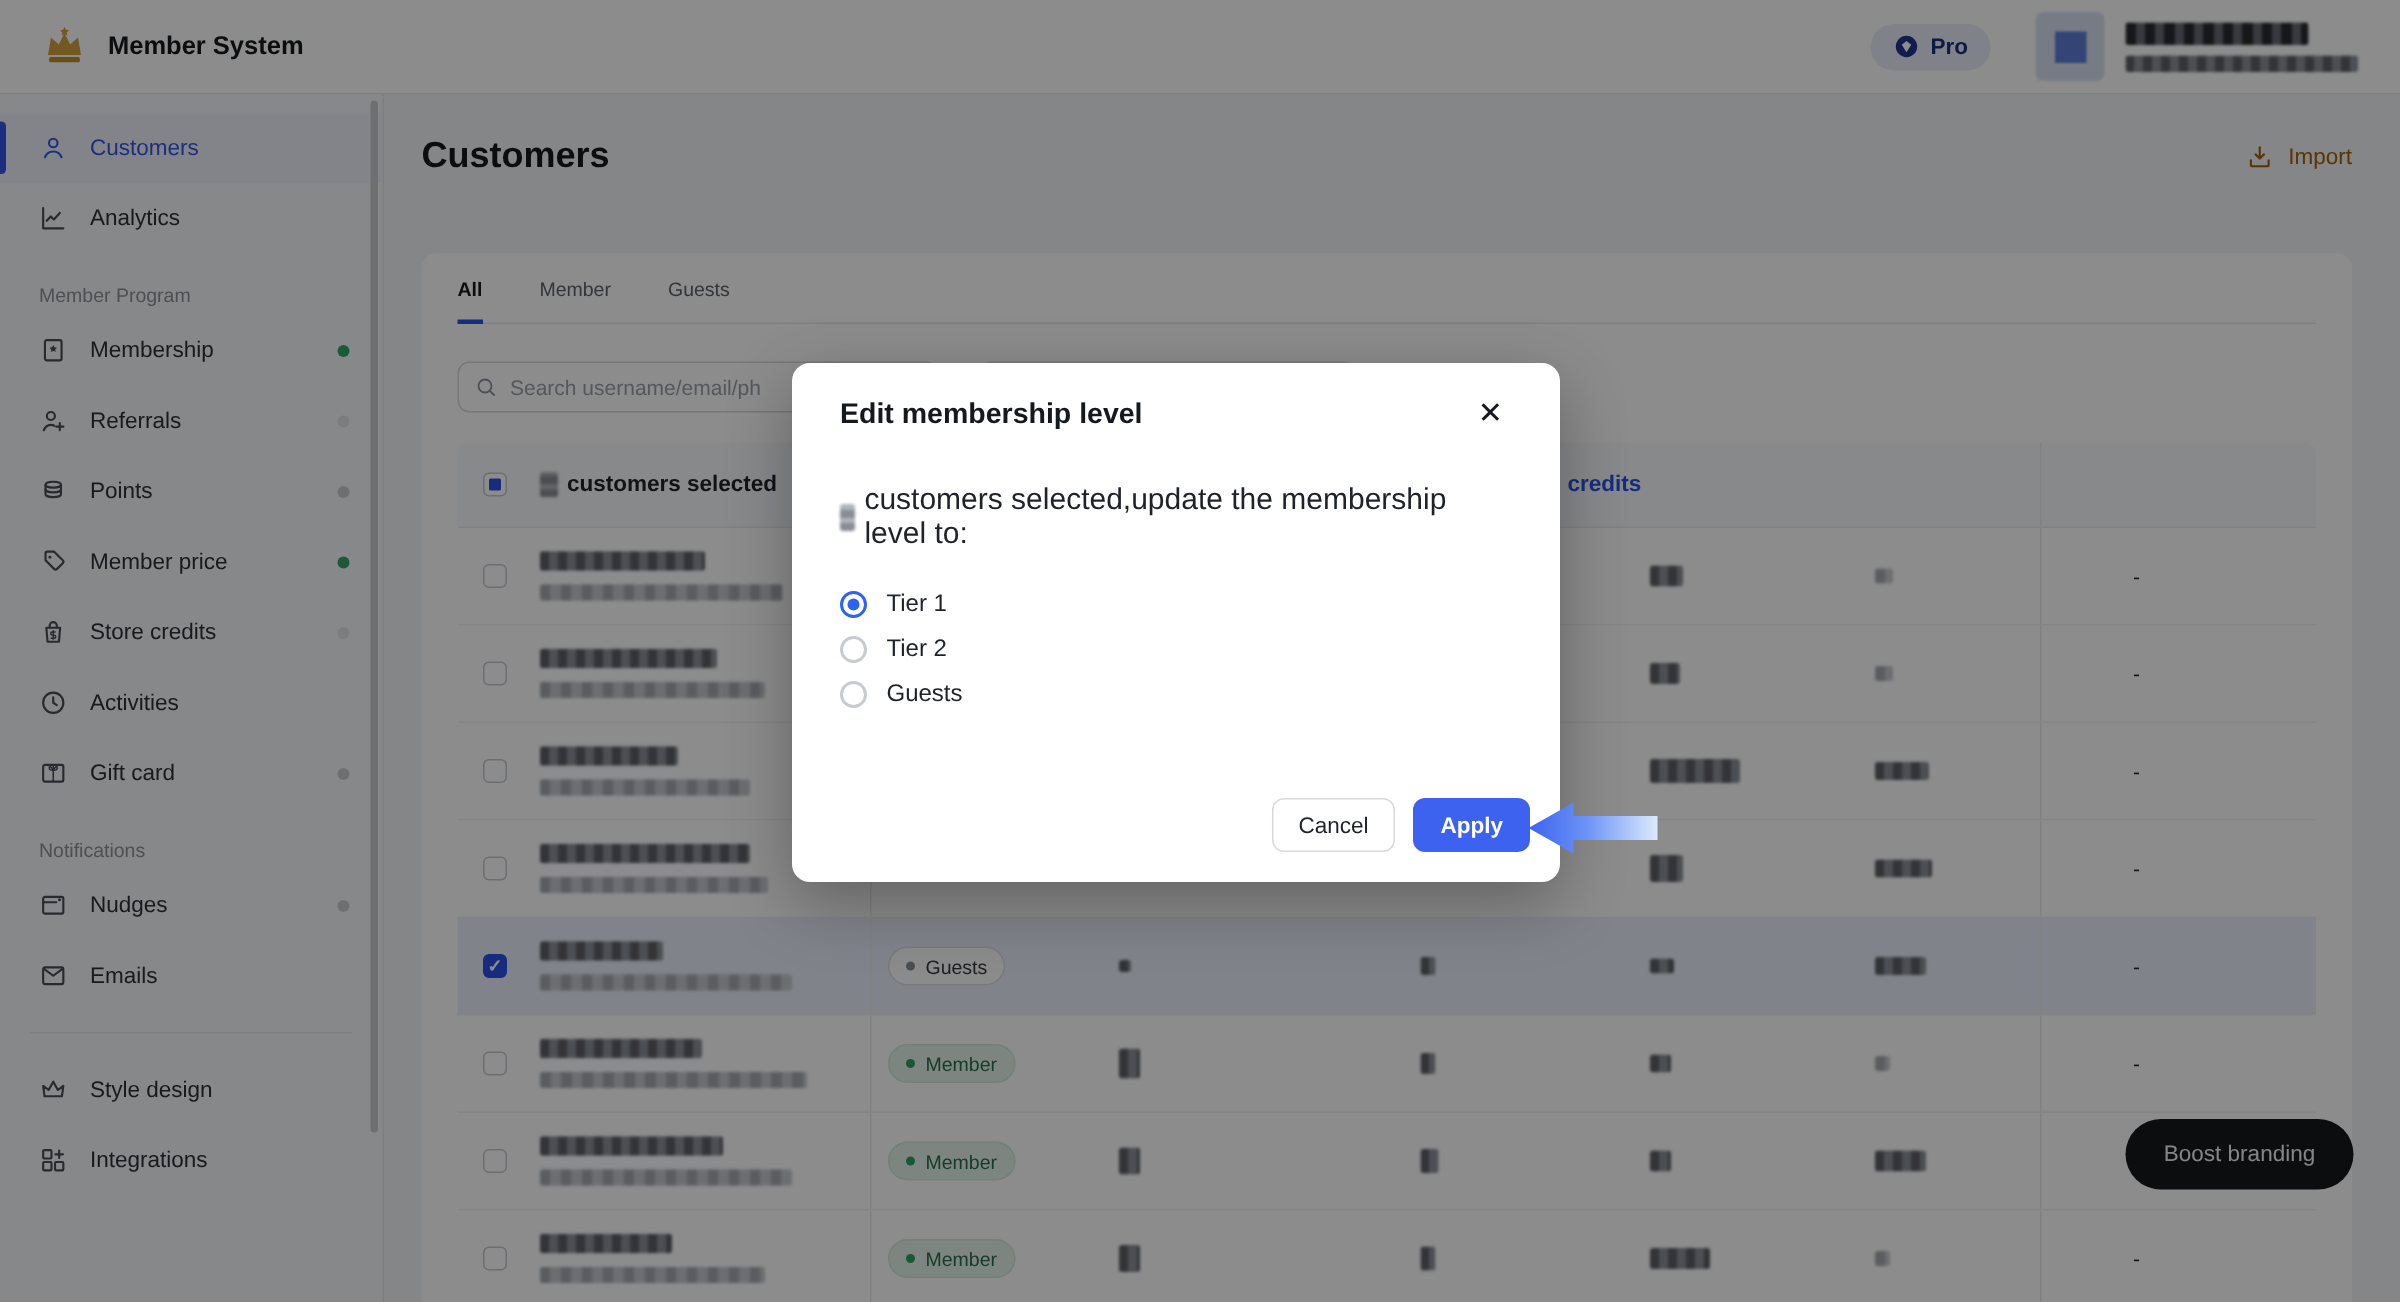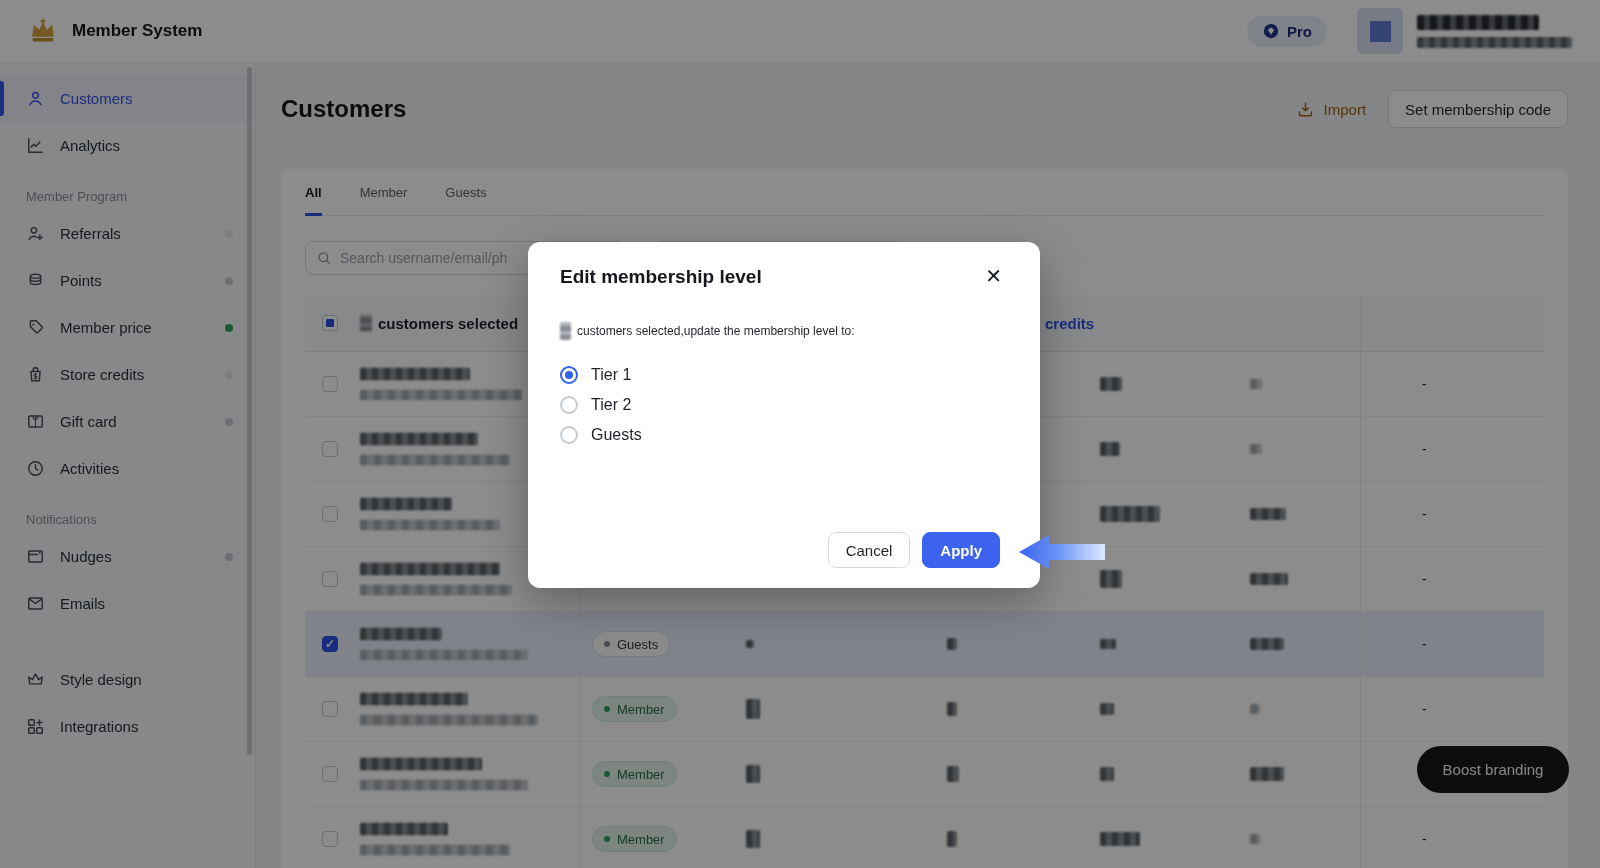--- a/index.html
+++ b/index.html
@@ -103,28 +103,28 @@
            background:#17191c; color:#f1f2f3; font-size:15px; display:flex; align-items:center;
            justify-content:center; z-index:5; cursor:pointer; }
 
   
   .backdrop { position:absolute; inset:0; background:rgba(0,0,0,0.45); z-index:40; }
   .modal { position:absolute; left:528px; top:242px; width:512px; height:346px; background:#ffffff;
            border-radius:12px; box-shadow:0 14px 44px rgba(0,0,0,0.3); z-index:50; padding:24px 32px; }
   .modal-head { display:flex; align-items:flex-start; }
   .modal-title { font-size:19px; font-weight:700; color:#15181c; }
   .modal-close { margin-left:auto; font-size:20px; color:#15181c; cursor:pointer; line-height:1; margin-right:6px; }
-  .modal-body { margin-top:34px; font-size:12px; color:#1f2329; display:flex; align-items:center; gap:6px; }
+  .modal-body { margin-top:34px; font-size:20px; color:#1f2329; display:flex; align-items:center; gap:6px; }
   .radio-group { margin-top:26px; display:flex; flex-direction:column; gap:12px; }
   .radio-line { display:flex; align-items:center; gap:13px; font-size:16px; color:#1f2329; cursor:pointer; }
   .radio { width:18px; height:18px; border-radius:50%; border:2px solid #c6cbd2; background:#fff;
            display:flex; align-items:center; justify-content:center; }
   .radio.sel { border-color:#2f62f1; }
   .radio.sel::after { content:""; width:8px; height:8px; border-radius:50%; background:#2f62f1; }
-  .modal-foot { position:absolute; right:40px; bottom:20px; display:flex; gap:12px; }
+  .modal-foot { position:absolute; right:20px; bottom:20px; display:flex; gap:12px; }
   .btn-cancel { height:36px; padding:0 17px; background:#fff; border:1px solid #d6dade; border-radius:8px;
                 font-size:15px; color:#1f2329; cursor:pointer; font-family:inherit; }
   .btn-apply { height:36px; padding:0 17px; background:#3d62ef; border:1px solid #3d62ef; border-radius:8px;
                font-size:15px; font-weight:700; color:#ffffff; cursor:pointer; font-family:inherit; }
 
   .arrow-anno { position:absolute; left:1016px; top:530px; z-index:60; }
 
   .ic { width:19px; height:19px; fill:none; stroke:currentColor; stroke-width:1.8;
         stroke-linecap:round; stroke-linejoin:round; flex:none; }
   .ic.small { width:16px; height:16px; color:#8b9199; }
@@ -173,20 +173,28 @@
         <div class="side-item">
           <svg class="ic" viewBox="0 0 24 24">
             <path d="M3.5 3.5v17h17"></path>
             <path d="M6.5 14l3.5-3.5 2.5 2.5 5-5.5"></path>
           </svg>
           <span>Analytics</span>
         </div>
         <div class="side-label">Member Program</div>
         <div class="side-item">
           <svg class="ic" viewBox="0 0 24 24">
+            <rect x="5" y="3.5" width="14" height="17" rx="1.5"></rect>
+            <path d="M12 7.5l1 2 2.2.3-1.6 1.5.4 2.2-2-1.1-2 1.1.4-2.2-1.6-1.5 2.2-.3z" fill="currentColor" stroke="none"></path>
+          </svg>
+          <span>Membership</span>
+          <span class="side-dot green"></span>
+        </div>
+        <div class="side-item">
+          <svg class="ic" viewBox="0 0 24 24">
             <circle cx="10" cy="8" r="3.4"></circle>
             <path d="M4 20c1.2-3 3.6-4.5 6-4.5 1 0 2 .2 2.9.7"></path>
             <path d="M17.5 14v6M14.5 17h6"></path>
           </svg>
           <span>Referrals</span>
           <span class="side-dot faint"></span>
         </div>
         <div class="side-item">
           <svg class="ic" viewBox="0 0 24 24">
             <ellipse cx="12" cy="6.5" rx="6.5" ry="2.5"></ellipse>
@@ -208,33 +216,33 @@
           <svg class="ic" viewBox="0 0 24 24">
             <path d="M6.2 8.2h11.6l-1 11.8H7.2z"></path>
             <path d="M9 8V6.5a3 3 0 0 1 6 0V8"></path>
             <path d="M13.6 11.8h-2.4a1.3 1.3 0 0 0 0 2.6h1.6a1.3 1.3 0 0 1 0 2.6h-2.6M12 10.8v7" stroke-width="1.2"></path>
           </svg>
           <span>Store credits</span>
           <span class="side-dot faint"></span>
         </div>
         <div class="side-item">
           <svg class="ic" viewBox="0 0 24 24">
+            <circle cx="12" cy="12" r="8.5"></circle>
+            <path d="M12 7.5V12l3 2"></path>
+          </svg>
+          <span>Activities</span>
+        </div>
+        <div class="side-item">
+          <svg class="ic" viewBox="0 0 24 24">
             <rect x="3.5" y="5" width="17" height="14" rx="1.5"></rect>
             <path d="M12 5v14" stroke-width="1.3"></path>
             <path d="M12 9.5c-2 0-3.4-1.1-3.4-2.2S10 5.5 12 9.5zM12 9.5c2 0 3.4-1.1 3.4-2.2S14 5.5 12 9.5z" stroke-width="1.2"></path>
           </svg>
           <span>Gift card</span>
           <span class="side-dot gray"></span>
-        </div>
-        <div class="side-item">
-          <svg class="ic" viewBox="0 0 24 24">
-            <circle cx="12" cy="12" r="8.5"></circle>
-            <path d="M12 7.5V12l3 2"></path>
-          </svg>
-          <span>Activities</span>
         </div>
         <div class="side-label">Notifications</div>
         <div class="side-item">
           <svg class="ic" viewBox="0 0 24 24">
             <rect x="3.5" y="5" width="17" height="14" rx="1.5"></rect>
             <path d="M3.5 9.5h11"></path>
             <circle cx="17.3" cy="7.3" r="1.3" fill="currentColor" stroke="none"></circle>
           </svg>
           <span>Nudges</span>
           <span class="side-dot gray"></span>
@@ -270,21 +278,20 @@
     <div class="page-head">
       <div class="page-title">Customers</div>
       <div class="head-actions">
         <div class="import-btn">
           <svg class="ic" viewBox="0 0 24 24">
             <path d="M12 4v9M8.5 10l3.5 3.5L15.5 10"></path>
               <path d="M4.5 15v3.5a1.5 1.5 0 0 0 1.5 1.5h12a1.5 1.5 0 0 0 1.5-1.5V15"></path>
           </svg>
           <span>Import</span>
         </div>
-        <button class="outline-btn">Set membership code</button>
       </div>
     </div>
 
     <div class="card">
       <div class="tabs" id="tabs">
           <div class="tab active">All</div>
           <div class="tab">Member</div>
           <div class="tab">Guests</div>
         </div>
 

